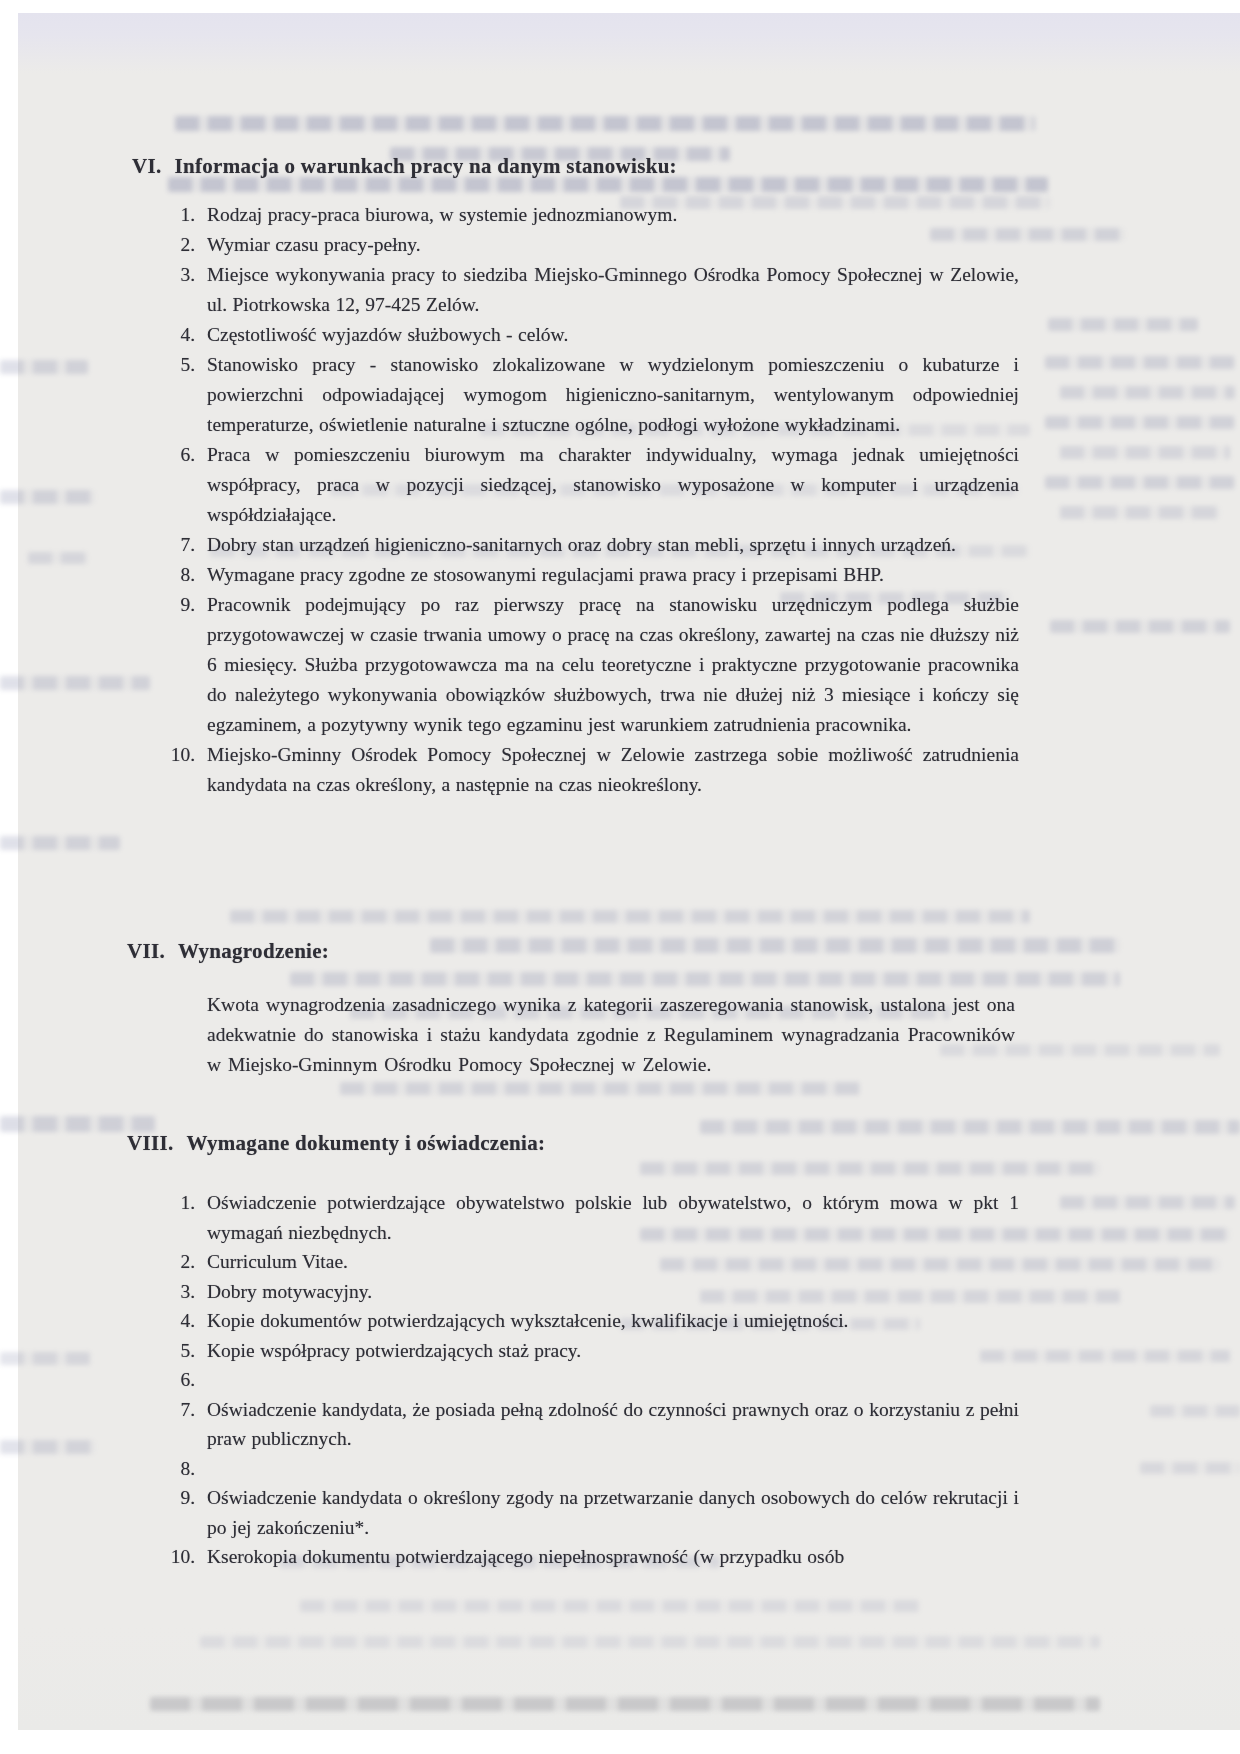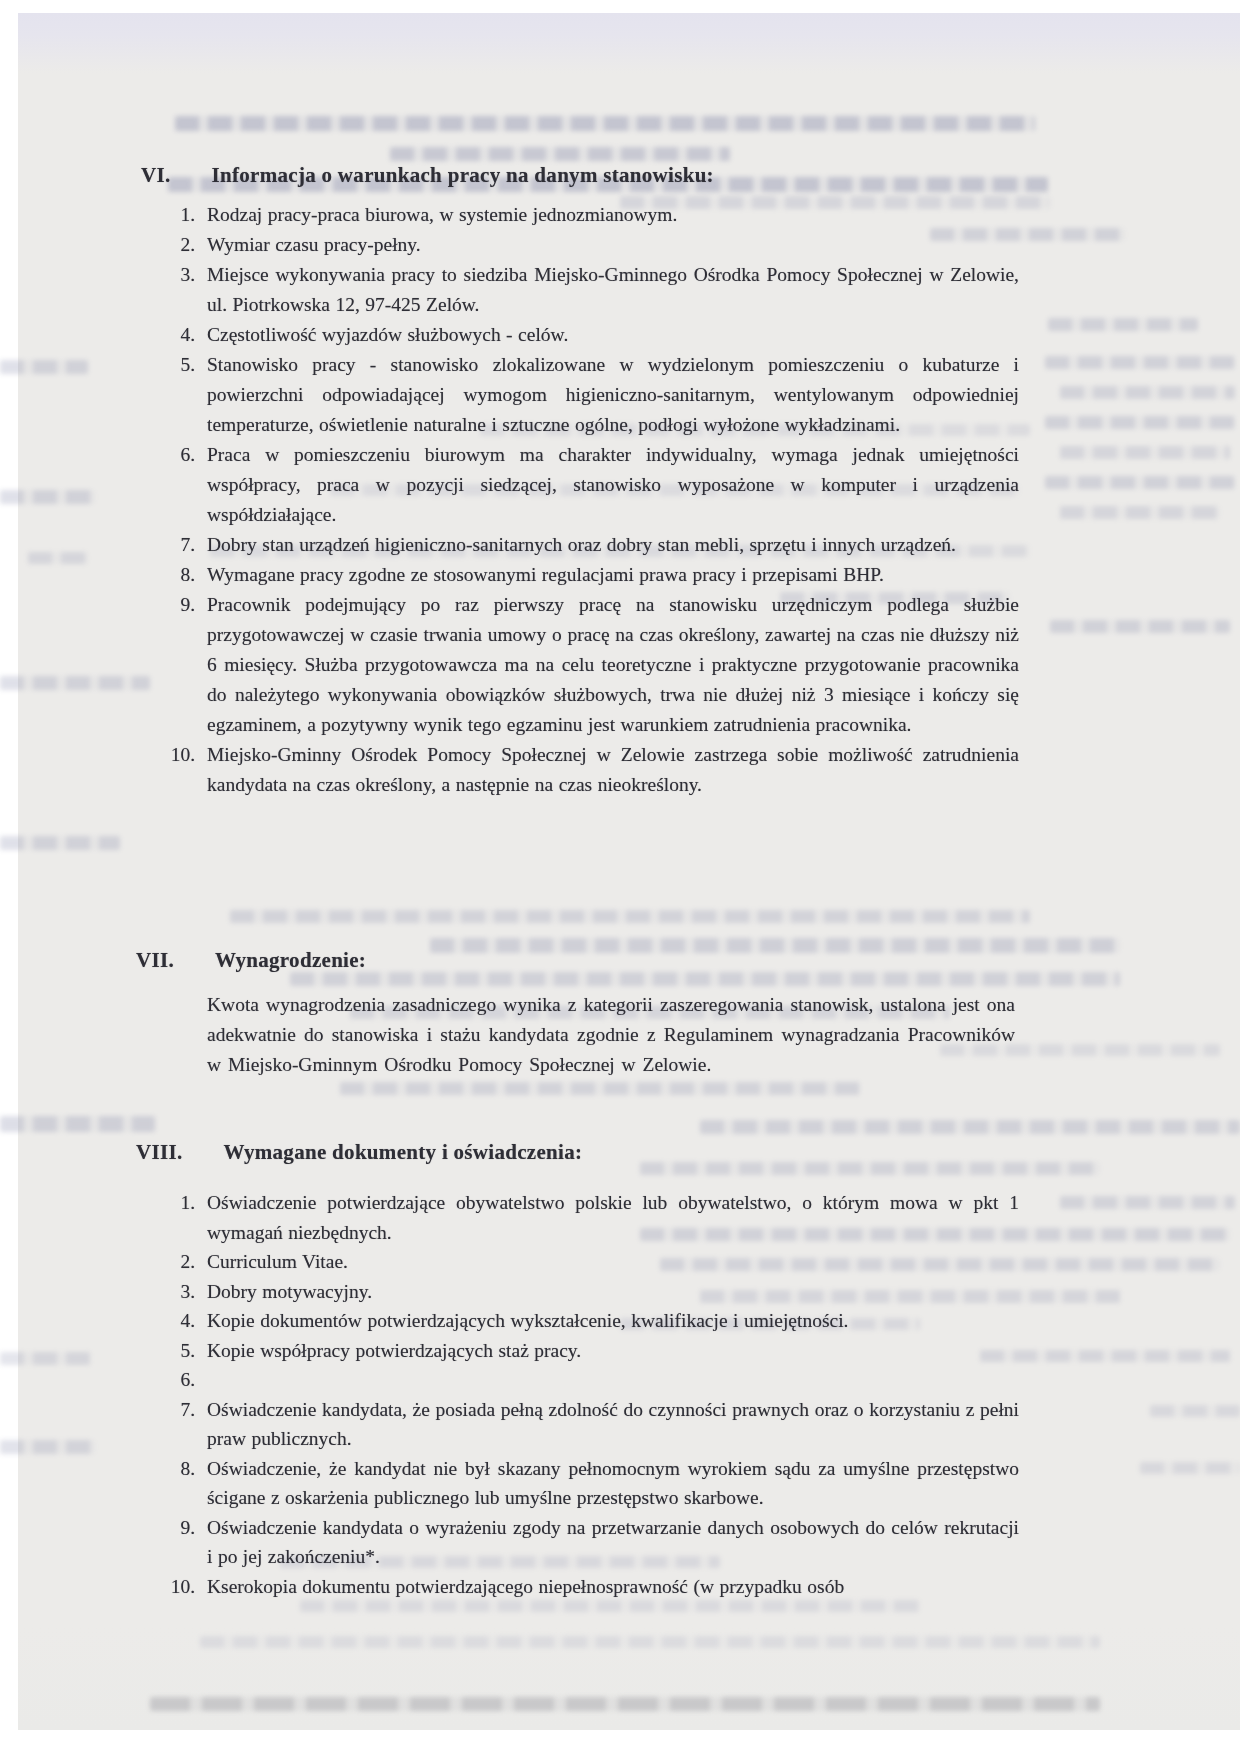--- a/index.html
+++ b/index.html
@@ -28,26 +28,25 @@
       rgba(116,121,158,0.18) 24px, rgba(116,121,158,0.18) 33px);
   }
   .g.dark{
     background:repeating-linear-gradient(90deg,
       rgba(95,95,108,0.8) 0px, rgba(95,95,108,0.8) 40px,
       rgba(95,95,108,0.25) 40px, rgba(95,95,108,0.25) 52px);
   }
   
   .content{position:absolute;inset:0;color:#2e2e36;}
   .heading{
-    position:absolute;margin:9px;
+    position:absolute;margin:0;
     font-size:21px;font-weight:700;line-height:30px;
     letter-spacing:0.3px;white-space:nowrap;
     text-shadow:0 0 1px rgba(46,46,56,0.45);
     display:flex;
-    gap:28px;
   }
   .sec-num{margin-right:13px;}
   .list{
     position:absolute;left:0;margin:0;padding:0;list-style:none;width:1240px;
     font-size:19.5px;line-height:30px;word-spacing:0.6px;
     text-shadow:0 0 0.9px rgba(46,46,56,0.42);
   }
   .list-viii{line-height:29.5px;}
   .item{display:flex;margin-left:148px;}
   .num{flex:0 0 47px;text-align:right;}
@@ -195,25 +194,24 @@
         </li>
       <li class="item">
           <span class="num">6.</span>
         </li>
       <li class="item">
           <span class="num">7.</span>
           <span class="txt">Oświadczenie kandydata, że posiada pełną zdolność do czynności prawnych oraz o korzystaniu z pełni praw publicznych.</span>
         </li>
       <li class="item">
           <span class="num">8.</span>
-          <span class="txt">Oświadczenie, że kandydat nie był skazany pełnomocnym wyrokiem sądu za umyślne przestępstwo ścigane z oskarżenia publicznego lub umyślne przestępstwo skarbowe.</span>
         </li>
       <li class="item">
           <span class="num">9.</span>
-          <span class="txt">Oświadczenie kandydata o wyrażeniu zgody na przetwarzanie danych osobowych do celów rekrutacji i po jej zakończeniu*.</span>
+          <span class="txt">Oświadczenie kandydata o określony zgody na przetwarzanie danych osobowych do celów rekrutacji i po jej zakończeniu*.</span>
         </li>
       <li class="item">
           <span class="num">10.</span>
           <span class="txt">Kserokopia dokumentu potwierdzającego niepełnosprawność (w przypadku osób</span>
         </li>
     </ol>
 
   </div>
 </div>
 

